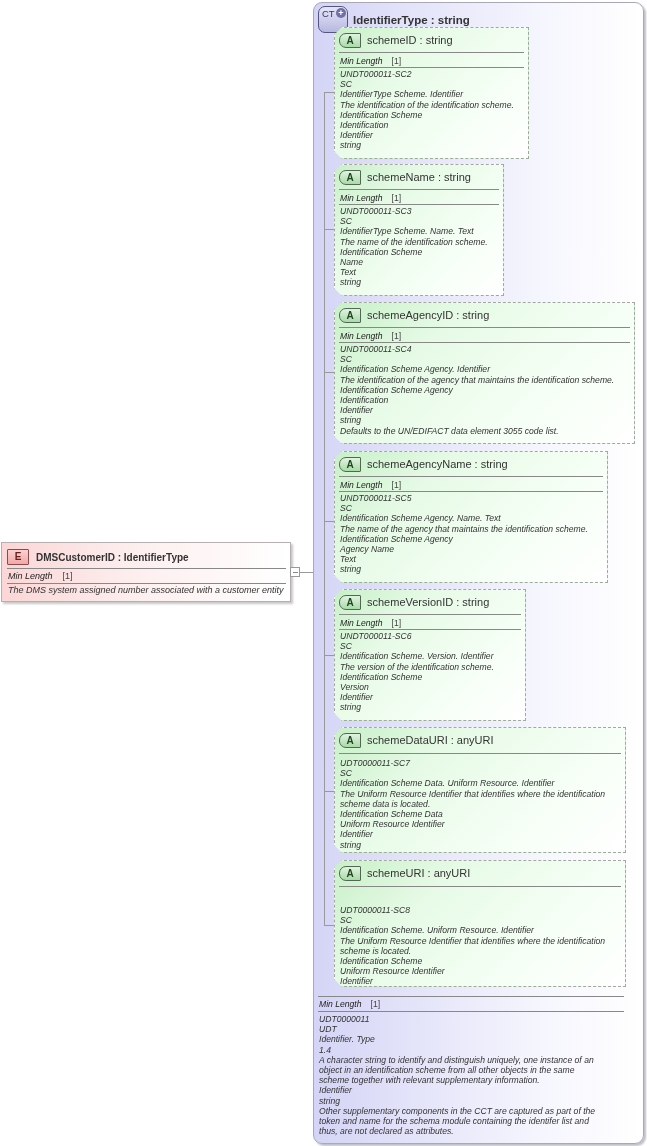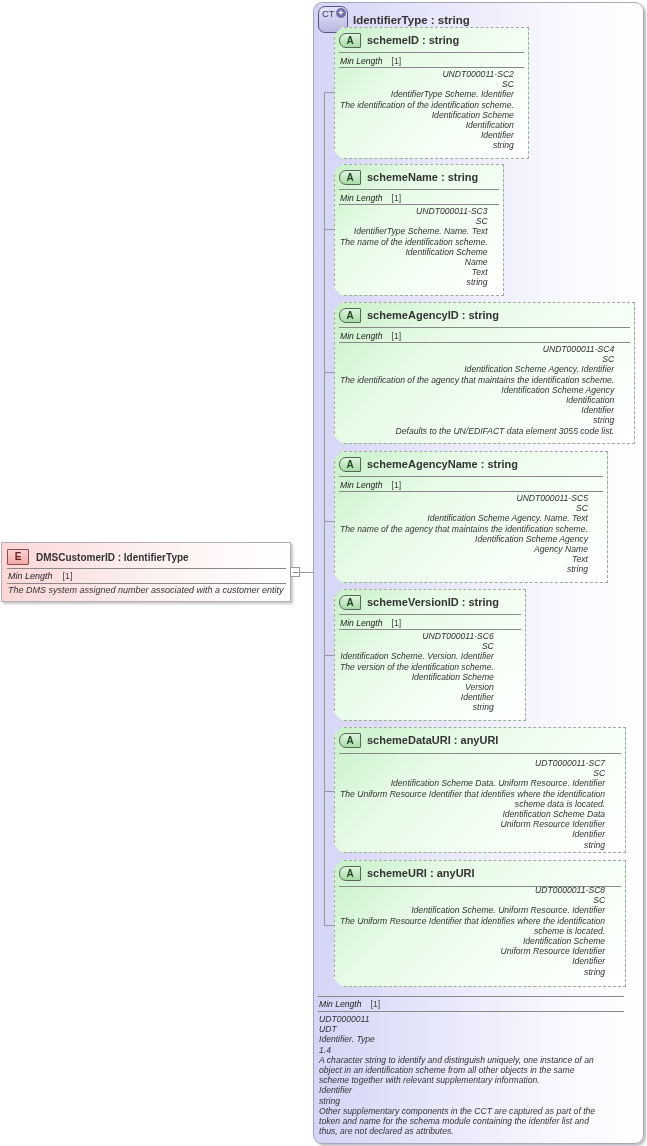--- a/index.html
+++ b/index.html
@@ -40,25 +40,25 @@
   .ct-title { font-size: 11.5px; font-weight: bold; color: #333; }
 
   
   .attr { border: 1px dashed #a0a8a0; box-shadow: 2px 2px 2px #c8c8c8;
           background: linear-gradient(135deg, #c8f0c8 0%, #e6fae6 30%, #f6fff6 70%, #ffffff 100%);
           clip-path: polygon(8px 0, 100% 0, 100% 100%, 8px 100%, 0 calc(100% - 8px), 0 8px); }
   .attr .hdr { position: absolute; left: 4px; top: 4px; height: 16px; display: flex; align-items: center; }
   .badge-a { width: 20px; height: 13px; border: 1px solid #556655; border-radius: 7px 1px 1px 7px;
              background: linear-gradient(#e0f4e0, #a8dca8); font-size: 10px; font-weight: bold; color: #224422;
              text-align: center; line-height: 13px; margin-right: 6px; }
-  .attr .title { font-size: 11px; font-weight: bold; color: #333; }
+  .attr .title { font-size: 11px; font-weight: normal; color: #333; }
   .attr .sep { position: absolute; left: 4px; right: 4px; border-top: 1px solid #888; }
   .attr .facet { position: absolute; left: 5px; font-size: 8.6px; font-style: italic; color: #222; }
   .attr .facet .val { font-style: normal; margin-left: 9px; color: #444; }
-  .attr .lines { position: absolute; left: 5px; font-size: 8.6px; font-style: italic; color: #333; line-height: 10.2px; text-align: right; }
+  .attr .lines { position: absolute; left: 5px; font-size: 8.6px; font-style: italic; color: #333; line-height: 10.2px; }
   .attr .lines div { white-space: nowrap; }
 
   
   .ct-sep { position: absolute; border-top: 1px solid #888; }
   .ct-facet { left: 319px; top: 999px; font-size: 8.6px; font-style: italic; color: #222; }
   .ct-facet .val { font-style: normal; margin-left: 9px; color: #444; }
   .ct-lines { left: 319px; top: 1014px; font-size: 8.6px; font-style: italic; color: #333; line-height: 10.2px; }
   .ct-lines div { white-space: nowrap; }
 </style>
 </head>
@@ -217,21 +217,21 @@
   </div>
 </div>
 
 <div class="abs hline" style="left:324px; top:925px; width:10px;"></div>
 <div class="abs attr" style="left:334px; top:860px; width:290px; height:125px;">
   <div class="hdr">
     <div class="badge-a">A</div>
     <span class="title">schemeURI : anyURI</span>
   </div>
   <div class="sep" style="top:25px"></div>
-  <div class="lines" style="top:24px">
+  <div class="lines" style="top:44px">
     <div>UDT0000011-SC8</div>
     <div>SC</div>
     <div>Identification Scheme. Uniform Resource. Identifier</div>
     <div>The Uniform Resource Identifier that identifies where the identification</div>
     <div>scheme is located.</div>
     <div>Identification Scheme</div>
     <div>Uniform Resource Identifier</div>
     <div>Identifier</div>
     <div>string</div>
   </div>

